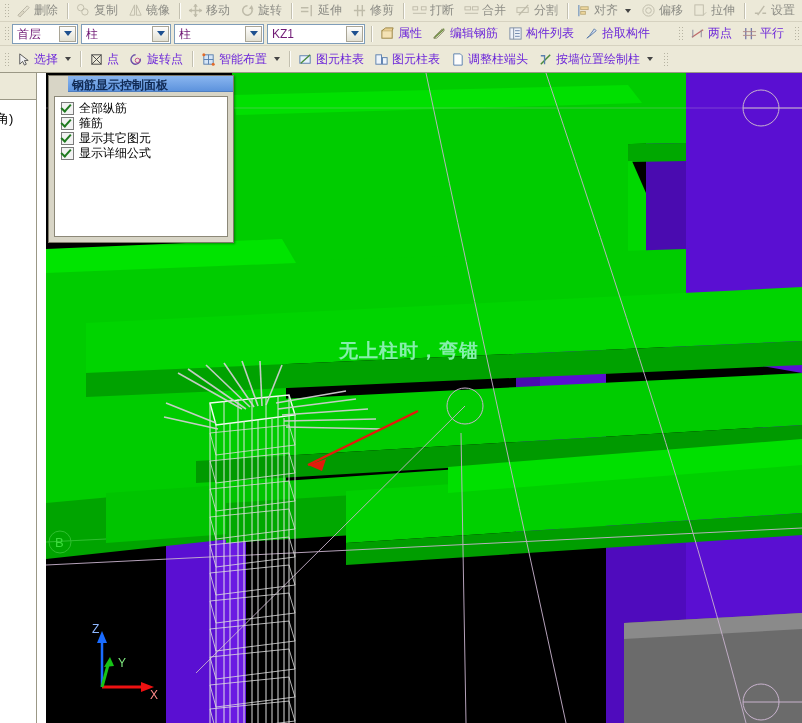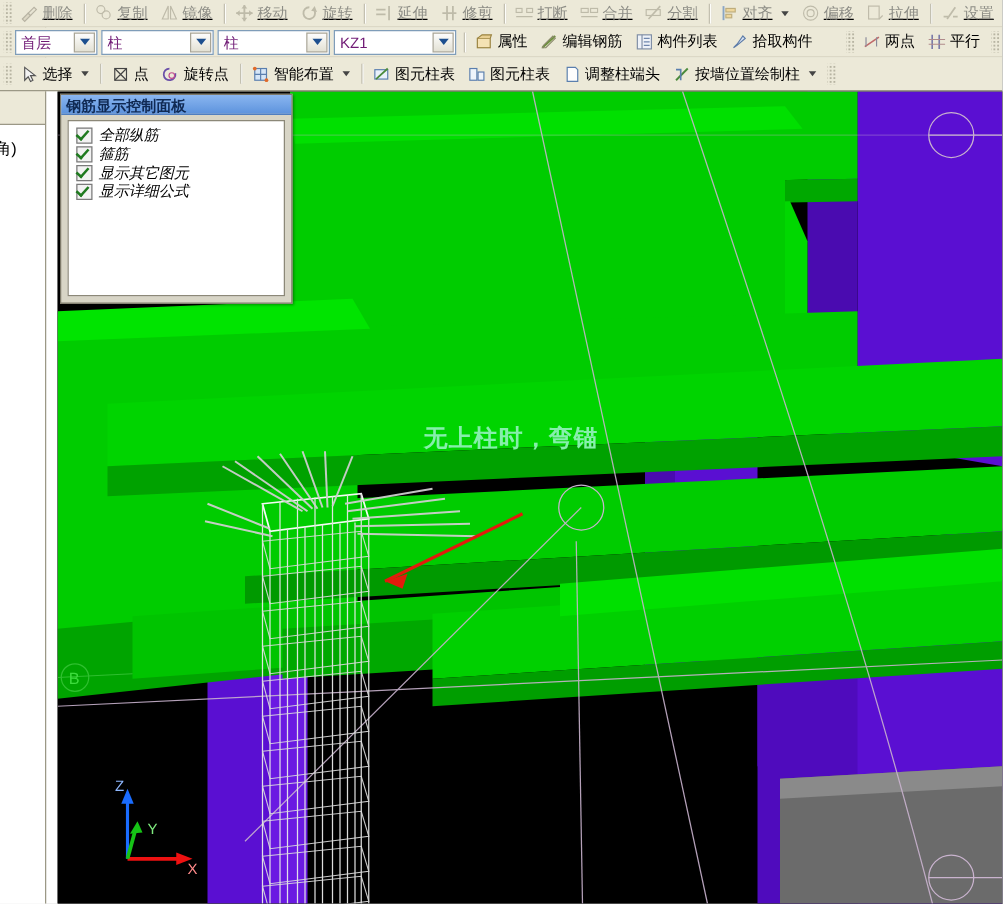--- a/index.html
+++ b/index.html
@@ -2,28 +2,28 @@
 <html><head>
 <meta charset="utf-8">
 <style>
   html,body{margin:0;padding:0;background:#fff;}
   body{width:802px;height:723px;overflow:hidden;font-family:"Liberation Sans","DejaVu Sans",sans-serif;}
   #app{position:relative;width:802px;height:723px;}
 
   
   .tb{position:absolute;left:0;display:flex;align-items:center;background:#ece9d8;
       box-sizing:border-box;overflow:hidden;white-space:nowrap;}
-  .tb.row1{top:0;width:802px;height:22px;border-bottom:1px solid #d6d2c0;text-decoration:underline;}
+  .tb.row1{top:0;width:802px;height:22px;border-bottom:1px solid #d6d2c0;}
   .tb.row2{top:22px;width:802px;height:24px;border-bottom:1px solid #d6d2c0;}
   .tb.row3{top:46px;width:802px;height:27px;border-bottom:1px solid #9b9886;}
   .grip{width:7px;height:17px;margin:0 2px 0 3px;flex:none;
         background-image:radial-gradient(#b7b4a2 38%,transparent 42%);
         background-size:3px 3px;background-position:1px 1px;}
   .tbtn{display:flex;align-items:center;gap:3px;padding:1px 5px 1px 3px;height:19px;
-        font-size:12px;color:#000000;flex:none;border:1px solid transparent;}
+        font-size:12px;color:#6d28d9;flex:none;border:1px solid transparent;}
   .tbtn .lbl{line-height:13px;}
   .sep{width:1px;height:16px;background:#c3c0b0;border-right:1px solid #fdfdfa;margin:0 3px;flex:none;}
   .caret{width:0;height:0;border-left:3px solid transparent;border-right:3px solid transparent;
          border-top:4px solid #444;margin-left:4px;flex:none;}
 
   
   .row1 .tbtn{color:#8d8d86;}
   .row1 .tbtn .ico{opacity:.55;}
 
   .ico{width:15px;height:15px;flex:none;position:relative;display:inline-block;}
@@ -54,29 +54,29 @@
         overflow:hidden;}
   #view svg{position:absolute;left:0;top:0;}
 
   
   #rebarpanel{position:absolute;left:48px;top:75px;width:186px;height:168px;
               background:#d8d5c6;border:1px solid #7e7a6a;box-sizing:border-box;
               box-shadow:1px 1px 2px rgba(0,0,0,.35);}
   #rebarTitle{height:16px;background:linear-gradient(#8ab6f0,#5d93dd);
               border-bottom:1px solid #4f7ec0;
               font-size:12px;font-weight:bold;color:#102a54;padding:1px 0 0 4px;
-              box-sizing:border-box;white-space:nowrap;overflow:hidden;}
+              box-sizing:border-box;white-space:nowrap;overflow:hidden;margin-left:19px;}
   #rebarBody{position:absolute;left:5px;top:20px;right:5px;bottom:5px;background:#fff;
              border:1px solid #8c8878;padding:4px 0 0 6px;box-sizing:border-box;}
   .cbrow{display:flex;align-items:center;gap:5px;height:14px;margin-bottom:1px;}
   .cbx{width:11px;height:11px;background:#f2f2f2;border:1px solid #7a7a7a;flex:none;
        position:relative;}
   .cbx.on:after{content:"";position:absolute;left:1px;top:-1px;width:4px;height:8px;
        border:solid #1f7a1f;border-width:0 2px 2px 0;transform:rotate(42deg);}
-  .cblbl{font-size:12px;color:#000;line-height:12px;white-space:nowrap;font-style:italic;}
+  .cblbl{font-size:12px;color:#000;line-height:12px;white-space:nowrap;}
 </style>
 </head>
 <body>
 
 <div id="app">
 
   <div id="leftdock">
     <div id="dockbar">
       <span class="di">📌</span>
       <span class="di">✕</span>

